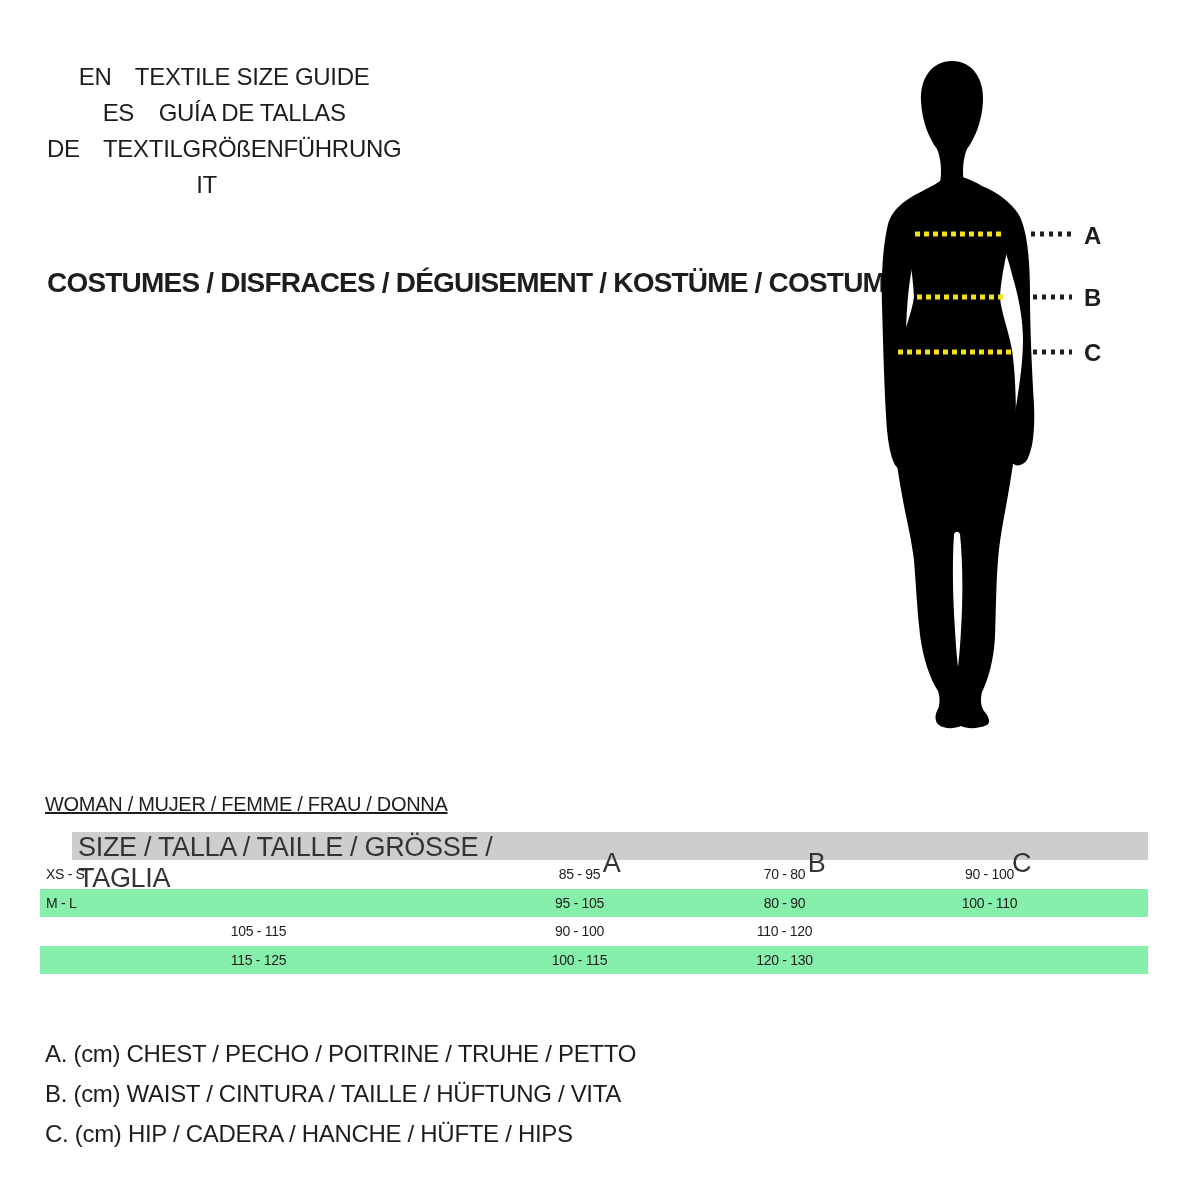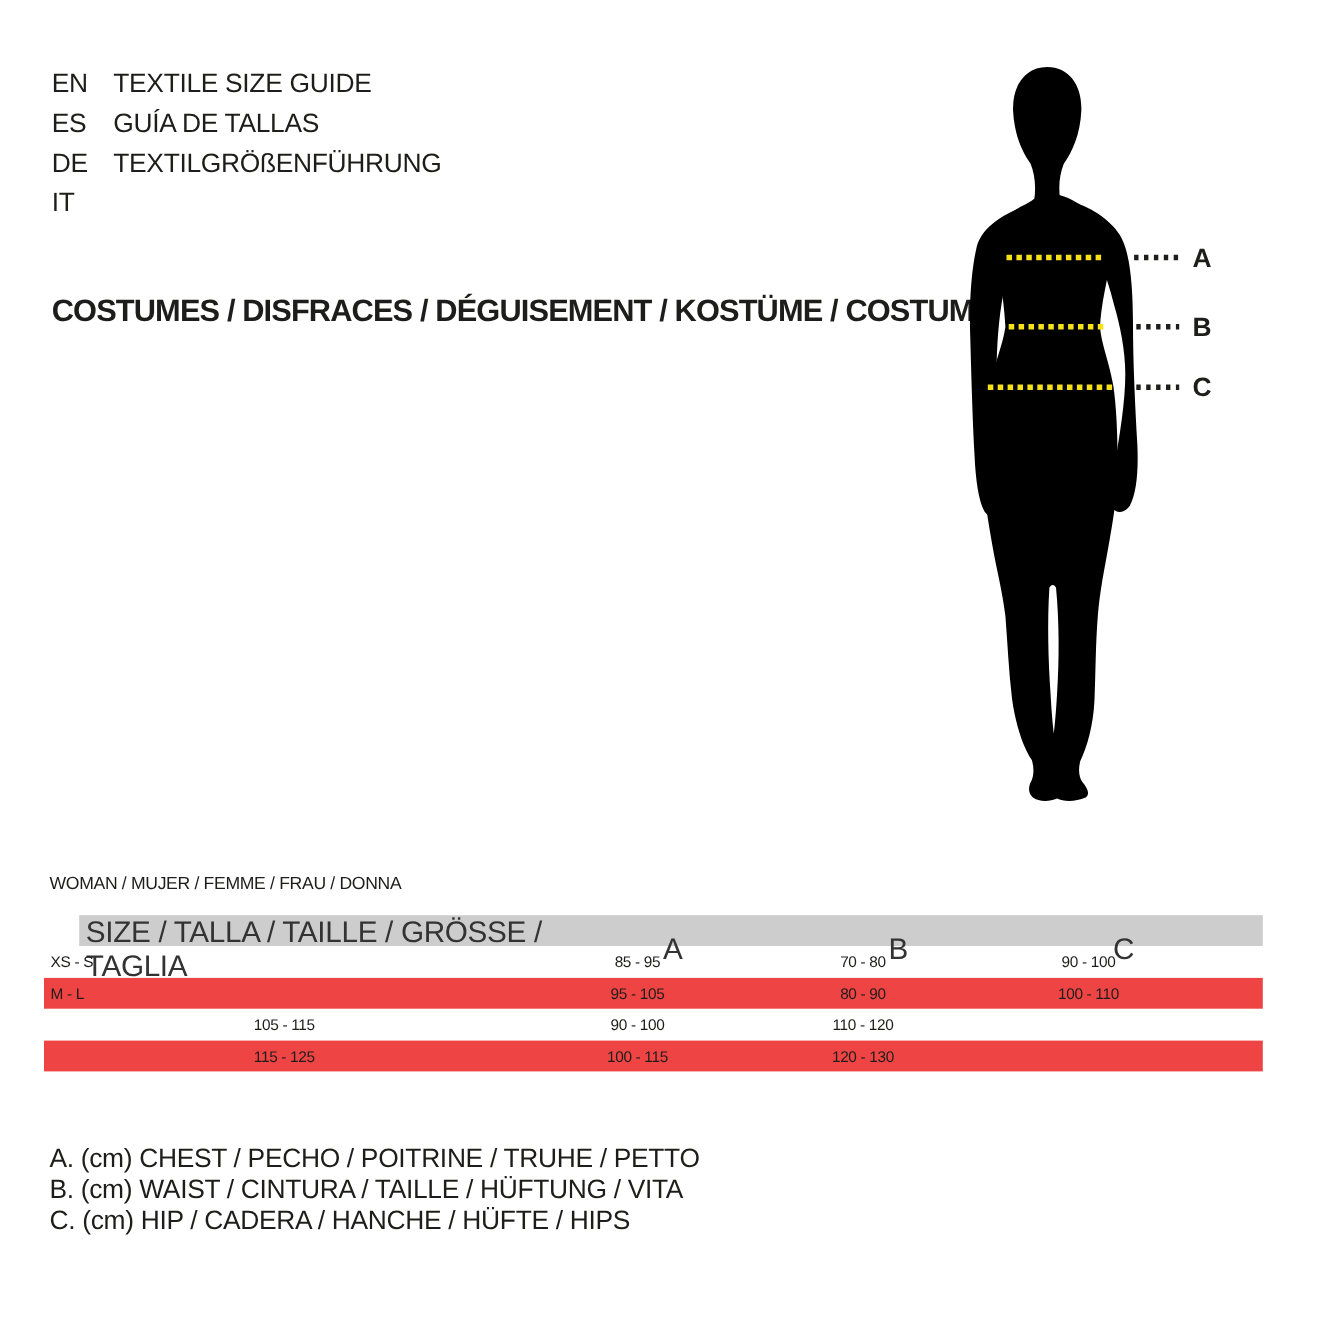--- a/index.html
+++ b/index.html
@@ -2,21 +2,21 @@
 <html><head>
 <meta charset="utf-8">
 <style>
   html,body{margin:0;padding:0;}
   body{
     width:1200px;height:1200px;position:relative;background:#ffffff;
     font-family:"Liberation Sans", sans-serif;color:#1d1d1b;overflow:hidden;
   }
 
   
-  .lang-list{position:absolute;left:47px;top:65px;display:flex;flex-direction:column;gap:12px;}
+  .lang-list{position:absolute;left:47px;top:65px;display:flex;flex-direction:column;gap:12px;align-items:center;}
   .lang-row{display:flex;font-size:24px;line-height:24px;letter-spacing:-0.3px;}
   .lang-code{width:56px;flex:0 0 56px;}
 
   
   .category{
     position:absolute;left:47px;top:268px;margin:0;
     font-size:28px;line-height:30px;font-weight:700;letter-spacing:-0.8px;
   }
 
   
@@ -30,34 +30,34 @@
     position:absolute;left:224px;width:40px;font-size:24px;line-height:26px;
     font-weight:700;letter-spacing:-0.5px;
   }
   .marker-a{top:183px;}
   .marker-b{top:245px;}
   .marker-c{top:300px;}
 
   
   .section-title{
     position:absolute;left:45px;top:791px;margin:0;
-    font-size:16px;line-height:26px;font-weight:400;letter-spacing:-0.3px;
+    font-size:20px;line-height:26px;font-weight:400;letter-spacing:-0.3px;text-decoration:underline;
   }
   .size-table{position:absolute;left:40px;top:832px;width:1108px;}
   .t-row{
     display:grid;grid-template-columns:437px 205px 205px 205px 1fr;
     height:28.5px;align-items:center;font-size:14px;letter-spacing:-0.3px;
   }
   .t-head{background:#cdcdcd;height:28px;font-size:27px;color:#333333;margin-left:32px;}
   .t-row .cell-size{padding-left:6px;text-align:left;}
   .t-row .cell-val{text-align:center;}
-  .t-stripe{background:#ef4444;}
+  .t-stripe{background:#86efac;}
 
   
-  .legend{position:absolute;left:45px;top:1040px;display:flex;flex-direction:column;}
+  .legend{position:absolute;left:45px;top:1040px;display:flex;flex-direction:column;gap:12px;}
   .legend-row{font-size:24px;line-height:28px;letter-spacing:-0.3px;}
 </style>
 </head>
 <body>
 
 <div>
 
   <section class="lang-list">
     <div class="lang-row">
       <span class="lang-code">EN</span>

